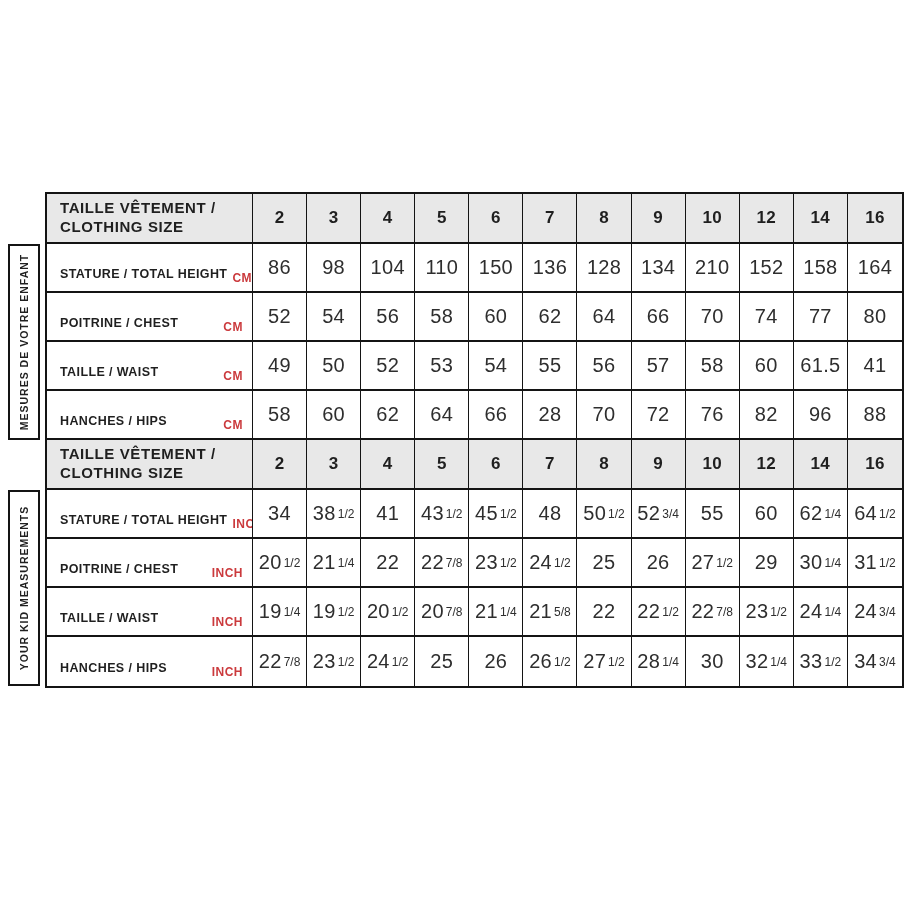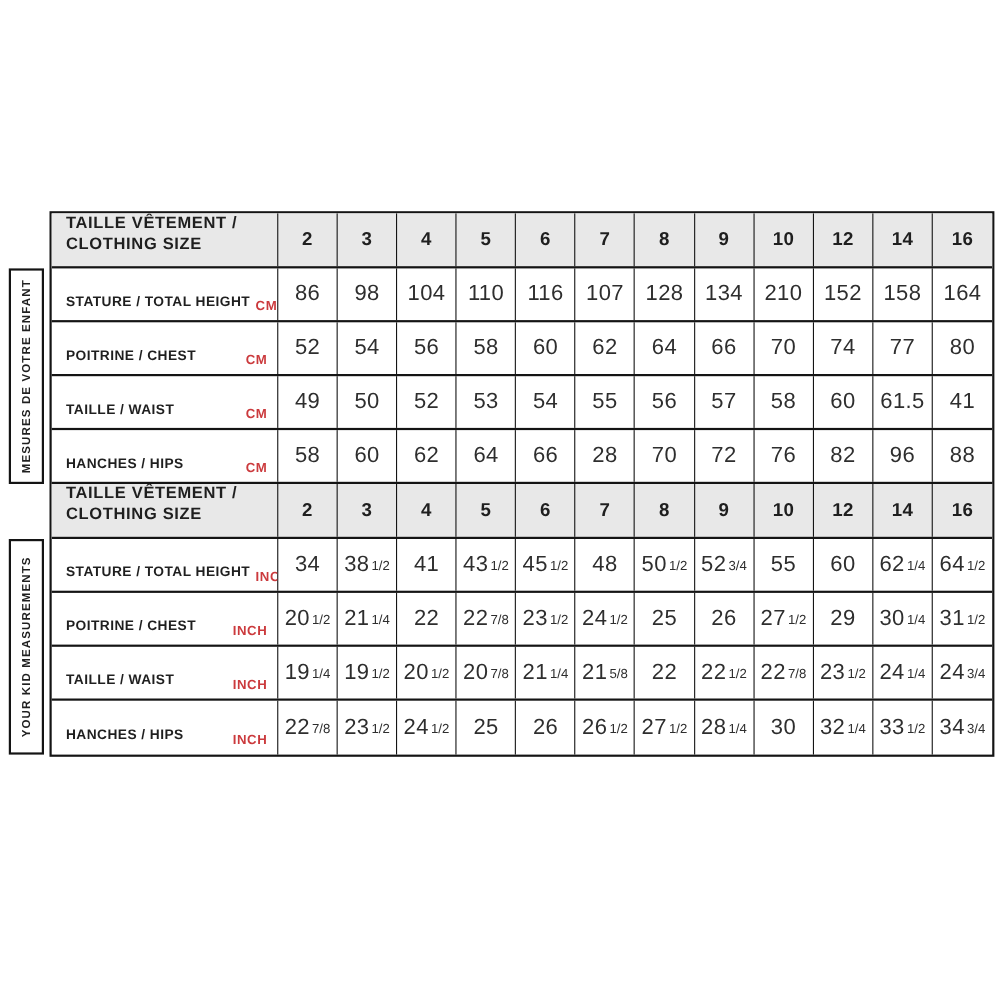--- a/index.html
+++ b/index.html
@@ -30,21 +30,21 @@
   .row.header-row{height:50px;background:var(--header-bg);}
   .cell{
     display:flex;align-items:center;justify-content:center;
     border-right:1px solid var(--border);
     overflow:hidden;
   }
   .cell:last-child{border-right:none;}
 
   
   .header-label-cell{
-    flex-direction:column;align-items:flex-start;justify-content:flex-start;
+    flex-direction:column;align-items:flex-start;justify-content:center;
     padding-left:13px;line-height:1.25;
   }
   .header-label-cell span{
     font-size:15px;font-weight:bold;letter-spacing:.6px;color:var(--text);
   }
   .size-cell{font-size:17px;font-weight:bold;color:var(--text);letter-spacing:.3px;}
 
   
   .label-cell{
     justify-content:space-between;
@@ -111,22 +111,22 @@
       </div>
       <div class="row">
         <div class="cell label-cell">
           <span class="row-label">STATURE / TOTAL HEIGHT</span>
           <span class="unit-label">CM</span>
         </div>
         <div class="cell value-cell">86</div>
         <div class="cell value-cell">98</div>
         <div class="cell value-cell">104</div>
         <div class="cell value-cell">110</div>
-        <div class="cell value-cell">116</div>
-        <div class="cell value-cell">107</div>
+        <div class="cell value-cell">150</div>
+        <div class="cell value-cell">136</div>
         <div class="cell value-cell">128</div>
         <div class="cell value-cell">134</div>
         <div class="cell value-cell">210</div>
         <div class="cell value-cell">152</div>
         <div class="cell value-cell">158</div>
         <div class="cell value-cell">164</div>
       </div>
       <div class="row">
         <div class="cell label-cell">
           <span class="row-label">POITRINE / CHEST</span>

